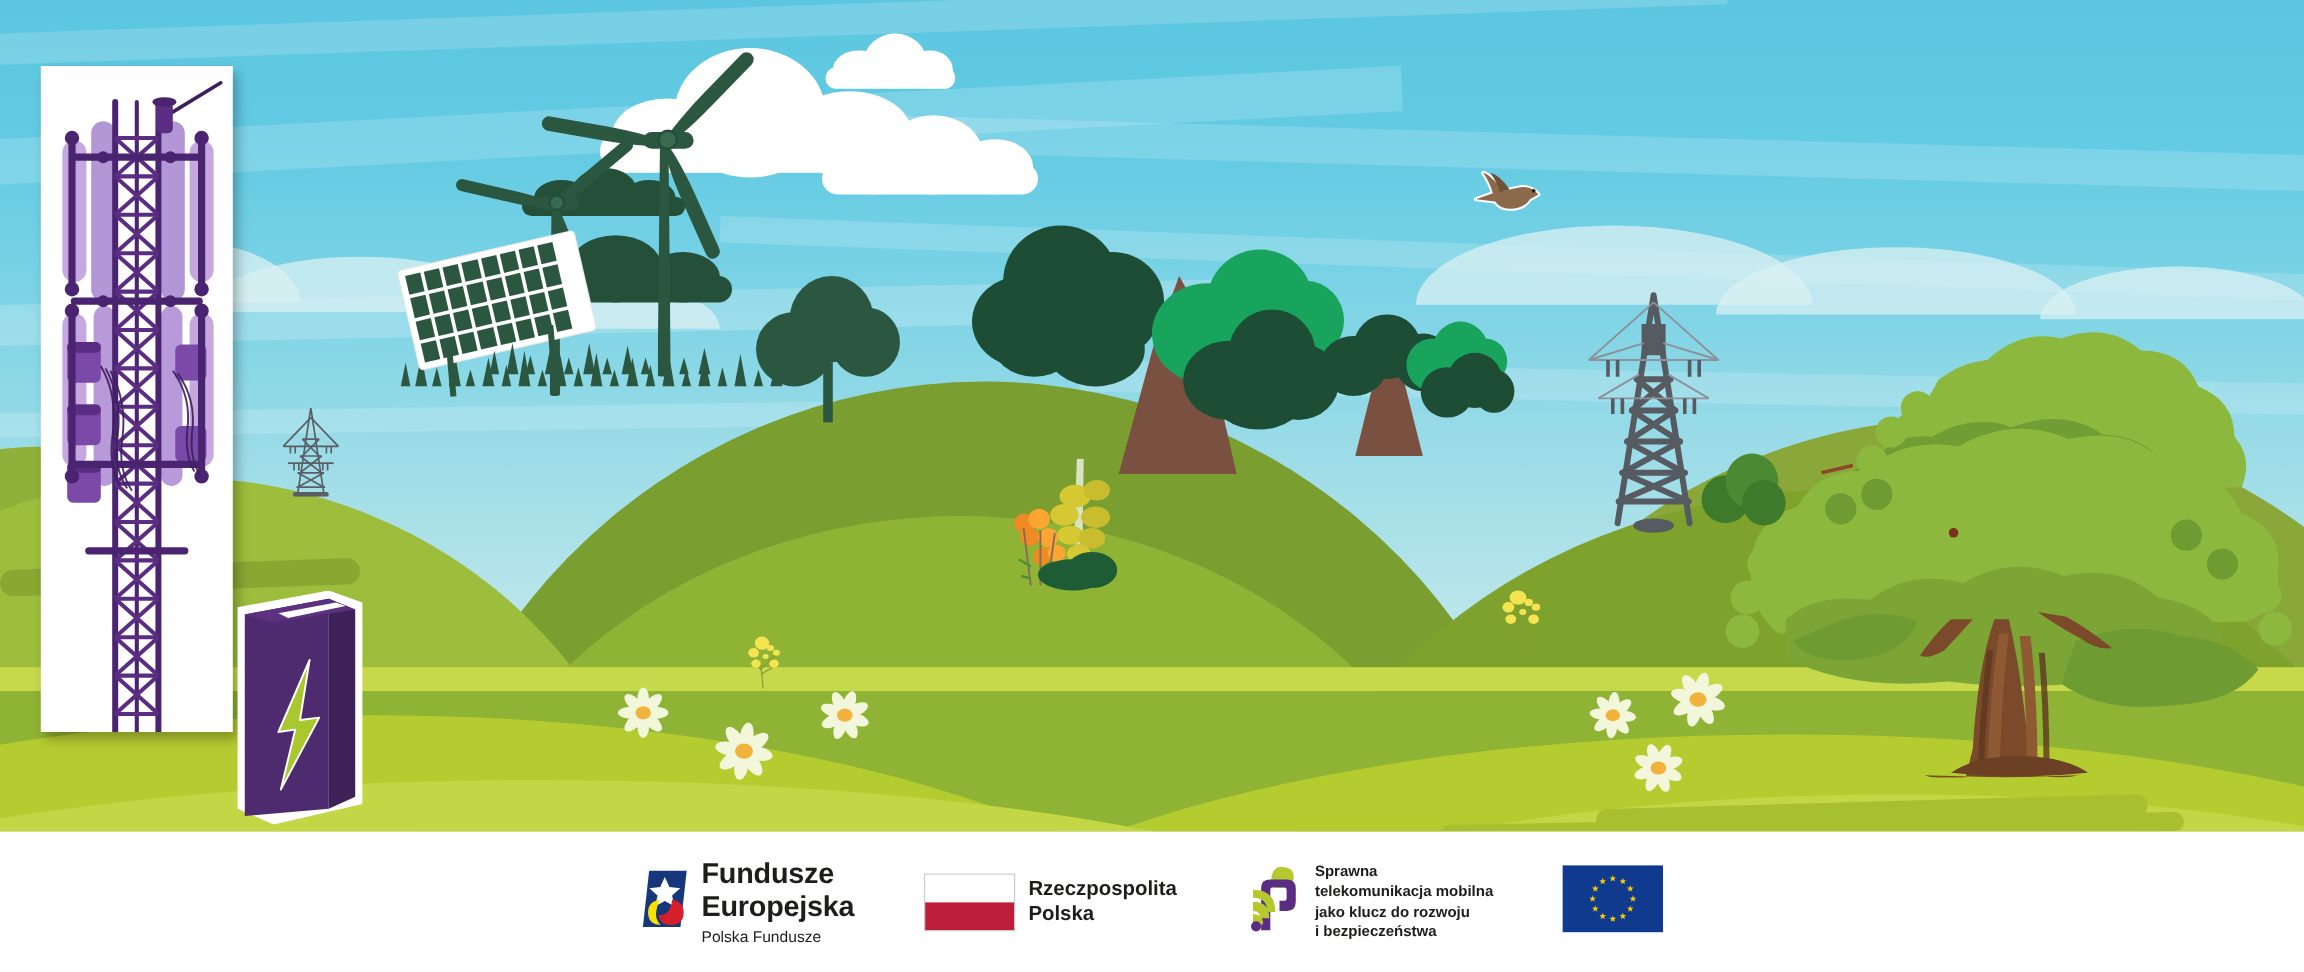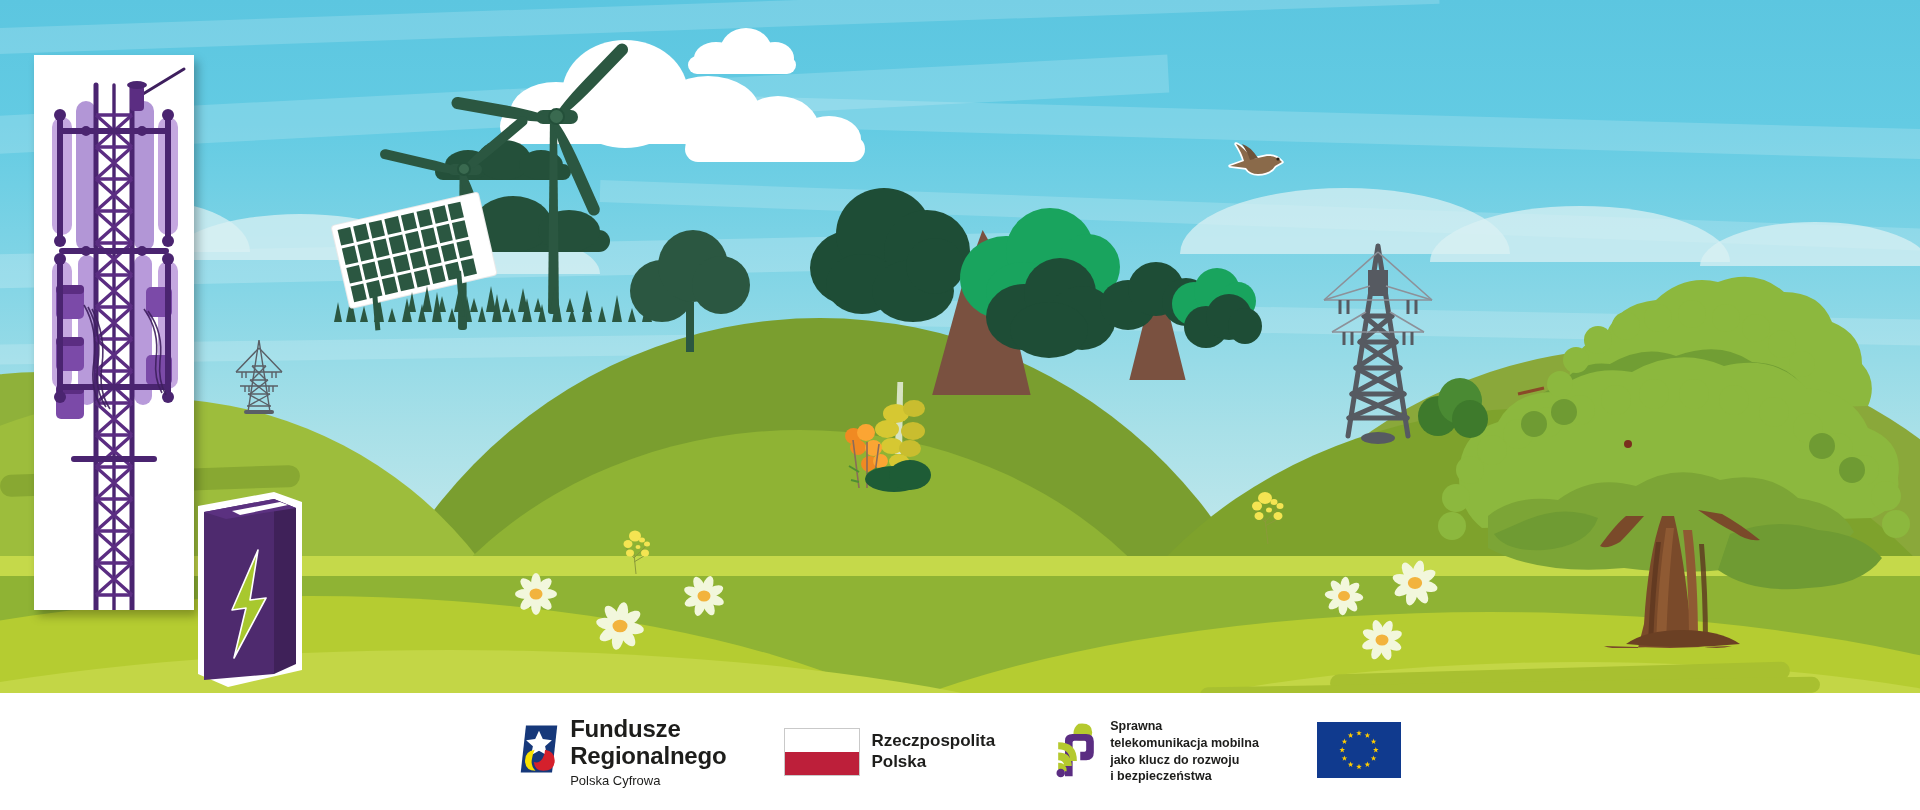--- a/index.html
+++ b/index.html
@@ -704,22 +704,22 @@
       <span>
         <svg viewBox="0 0 46 58" width="40" height="52">
           <path d="M8 2 L44 2 L38 56 L2 56 Z" fill="#16387a"></path>
           <path d="M23 8 l4.4 9.6 l10.4 1.2 l-7.8 7.1 l2.2 10.3 l-9.2-5.2 l-9.2 5.2 l2.2-10.3 l-7.8-7.1 l10.4-1.2 Z" fill="#ffffff"></path>
           <path d="M30 30 q12 2 11 14 q-1 10 -13 10 q-10 0 -11 -10 q6 2 10 -4 q3 -5 3 -10 Z" fill="#d5202c"></path>
           <path d="M18 30 q-12 2 -11 14 q1 10 12 10 q-6 -6 -4 -14 q1 -6 3 -10 Z" fill="#f8e000"></path>
         </svg>
       </span>
       <div class="logo-txt">
         <div class="fe-t1">Fundusze</div>
-        <div class="fe-t1">Regionalnego</div>
-        <div class="fe-t2">Polska Cyfrowa</div>
+        <div class="fe-t1">Europejska</div>
+        <div class="fe-t2">Polska Fundusze</div>
       </div>
     </div>
 
     <div class="logo">
       <span class="pl-flag">
         <div class="w"></div>
           <div class="r"></div>
       </span>
       <div class="logo-txt">
         <div class="rp-t1">Rzeczpospolita</div>

